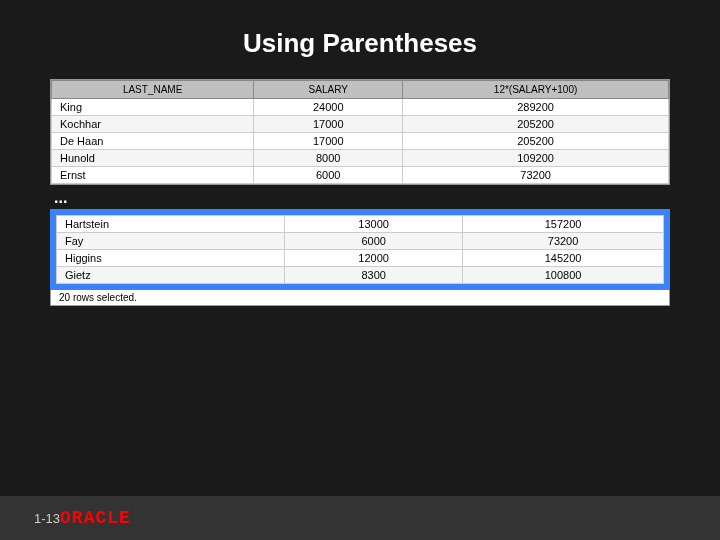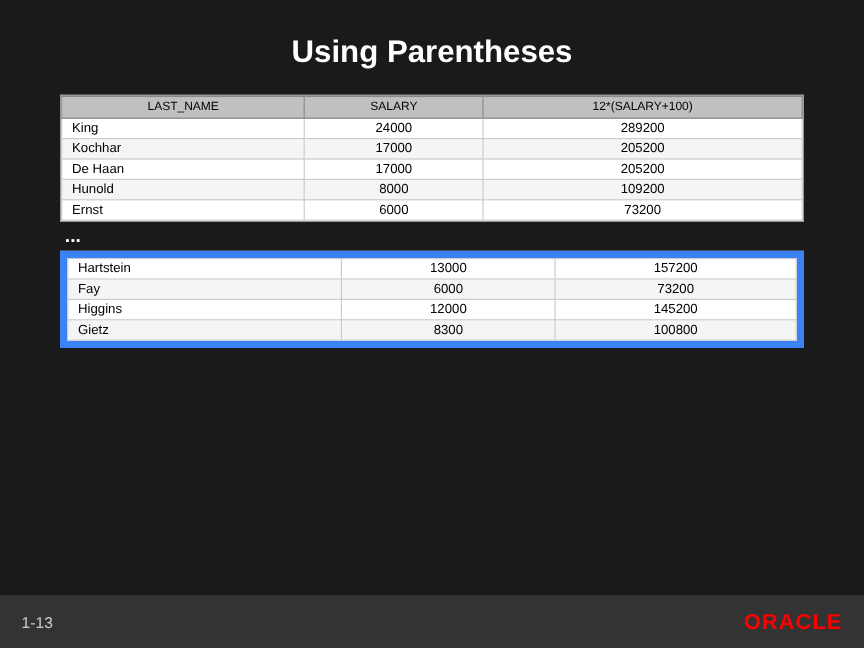--- a/index.html
+++ b/index.html
@@ -91,42 +91,42 @@
     }
     .bottom-bar {
       position: absolute;
       bottom: 0;
       left: 0;
       width: 720px;
       height: 44px;
       background: #333333;
       display: flex;
       align-items: center;
-      justify-content: space-between;
-      padding: 0 18px;
+      justify-content: flex-start;
+      padding: 0 34px;
     }
     .slide-number {
       color: #cccccc;
       font-size: 13px;
     }
     .copyright {
       color: #cccccc;
       font-size: 12px;
       text-align: center;
       flex: 1;
     }
     .oracle-logo {
       display: flex;
       align-items: center;
     }
     .oracle-text {
       color: #ff0000;
       font-size: 18px;
       font-weight: bold;
-      font-family: Liberation Sans, sans-serif;
+      font-family: Liberation Mono, monospace;
       letter-spacing: 1px;
     }
     .tables-wrapper {
       display: flex;
       flex-direction: column;
       width: 620px;
     }
     .ellipsis-section {
       color: #ffffff;
       font-size: 16px;
@@ -209,20 +209,21 @@
     </tr>
             <tr>
       <td>Gietz</td>
       <td class="num">8300</td>
       <td class="num">100800</td>
     </tr>
           </tbody>
       </table>
     </div>
 
+    <div class="table-footer">20 rows selected.</div>
   </div>
 
 </div>
 
 <div class="bottom-bar">
   <div class="slide-number">1-13</div>
   <div class="oracle-logo">
     <span class="oracle-text">ORACLE</span>
   </div>
 </div>

